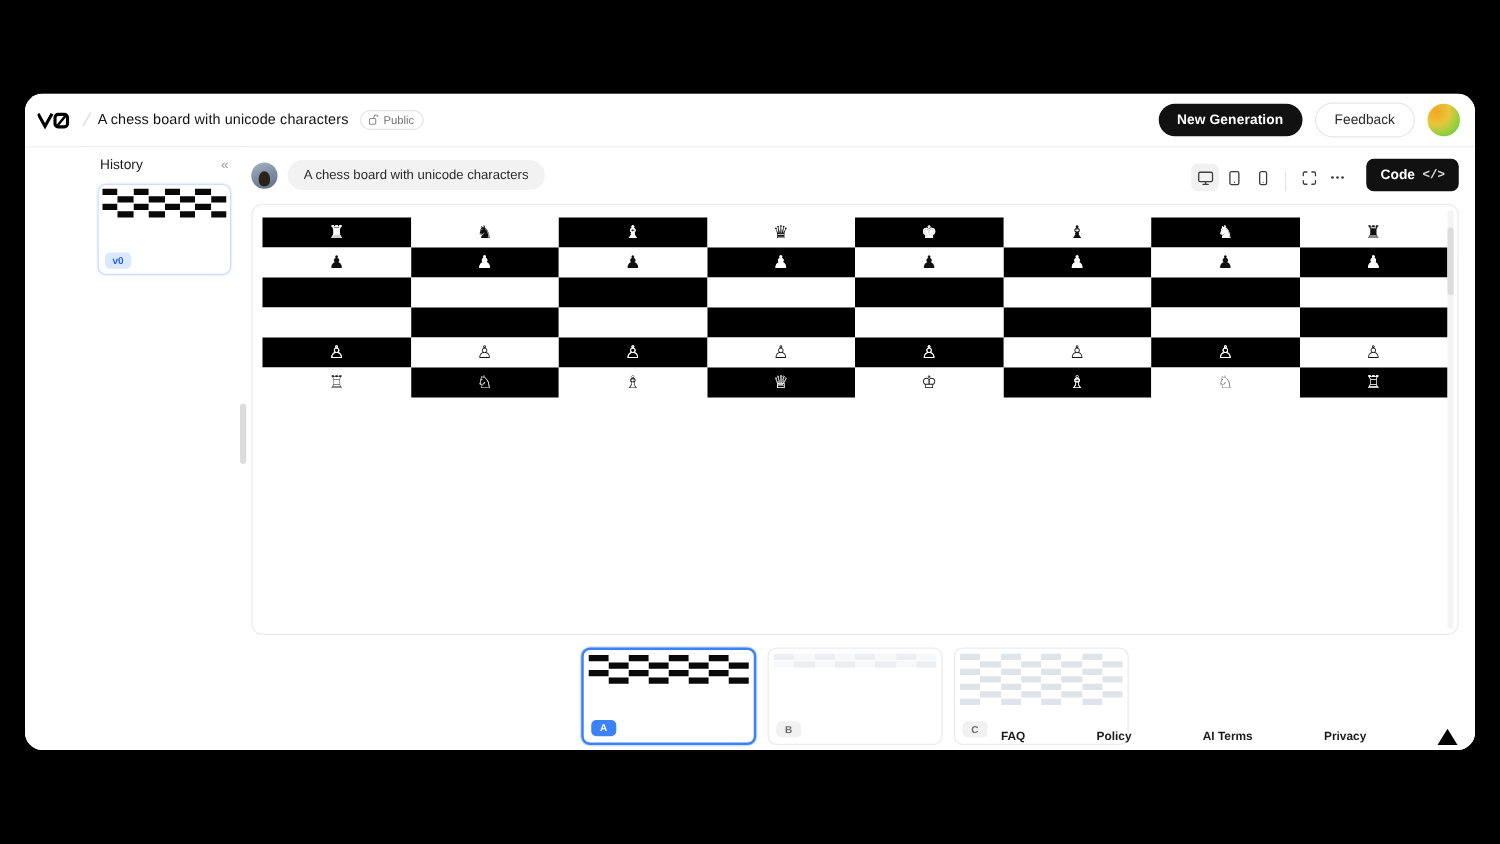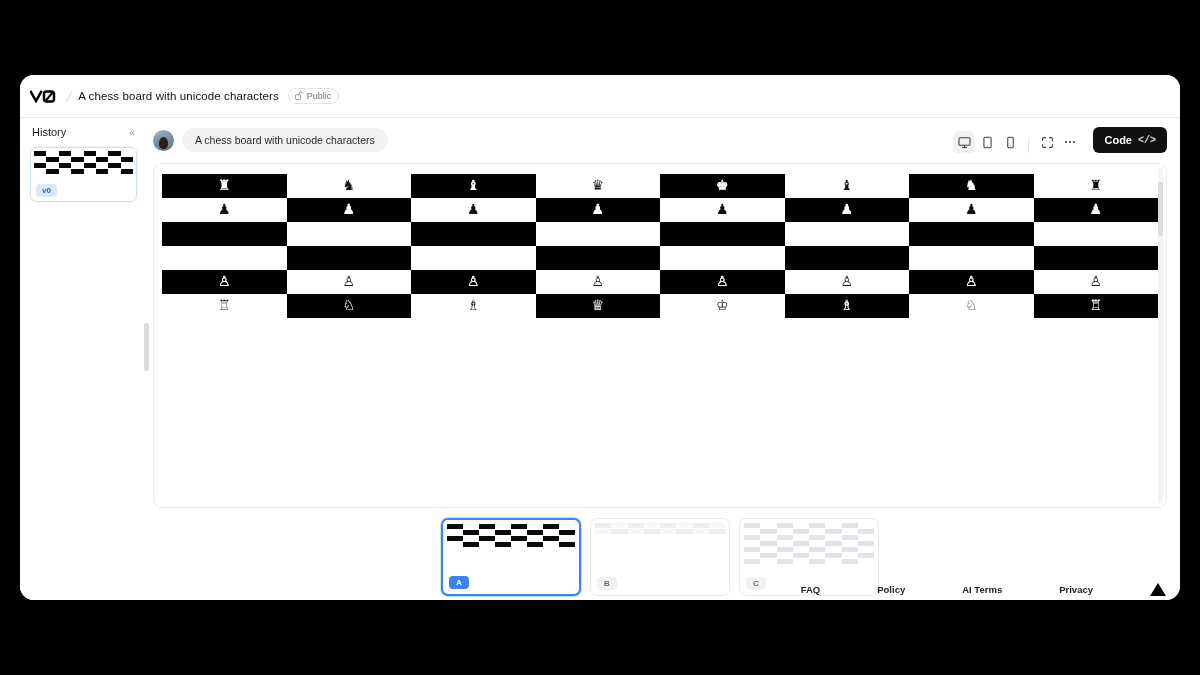--- a/index.html
+++ b/index.html
@@ -60,32 +60,33 @@
     height: calc(100% - 43px);
     background: #fff;
   }
 
   
   .sidebar {
     width: 126px;
     padding: 8px 9px 16px 10px;
     background: #fff;
     flex: 0 0 126px;
+    margin-left: 48px;
   }
   .sb-head {
     display: flex; align-items: center;
     margin-bottom: 9px; padding: 0 2px;
   }
   .sb-title { font-size: 11px; color: #1a1a1a; font-weight: 500; }
   .sb-collapse { margin-left: auto; color: #9a9a9a; font-size: 11px; cursor: pointer; line-height: 1; }
   .hist-card {
     border: 1px solid #cfdffb;
     border-radius: 7px;
     background: #fff;
-    height: 55px;
+    height: 73px;
     position: relative;
     overflow: hidden;
     box-shadow: 0 0 0 1px rgba(59,130,246,.07);
     cursor: pointer;
   }
   .mini-board { padding: 3px 3px 0 3px; }
   .mini-row { display: flex; height: 5px; margin-bottom: 1px; }
   .mini-cell { flex: 1; }
   .mini-cell.dark { background: #090909; }
   .mini-cell.light { background: #fff; }
@@ -245,20 +246,25 @@
     <span class="slash">/</span>
     <span class="proj-title">A chess board with unicode characters</span>
     <span class="public-badge">
       <svg width="8" height="9" viewBox="0 0 10 11" aria-hidden="true">
         <rect x="0.6" y="4.6" width="6.4" height="5.8" rx="1.2" stroke="#8a8a8a" stroke-width="1.1" fill="none"></rect>
         <path d="M5.2 4.6 V3.1 a2 2 0 0 1 4 0" stroke="#8a8a8a" stroke-width="1.1" fill="none"></path>
       </svg>
       <span>Public</span>
     </span>
 
+    <div class="topbar-right">
+      <button class="btn-newgen">New Generation</button>
+      <button class="btn-feedback">Feedback</button>
+      <div class="avatar-grad"></div>
+    </div>
   </div>
 
   <div class="body">
 
     <div class="sidebar">
       <div class="sb-head">
         <span class="sb-title">History</span>
         <span class="sb-collapse">«</span>
       </div>
       <div class="hist-card">

